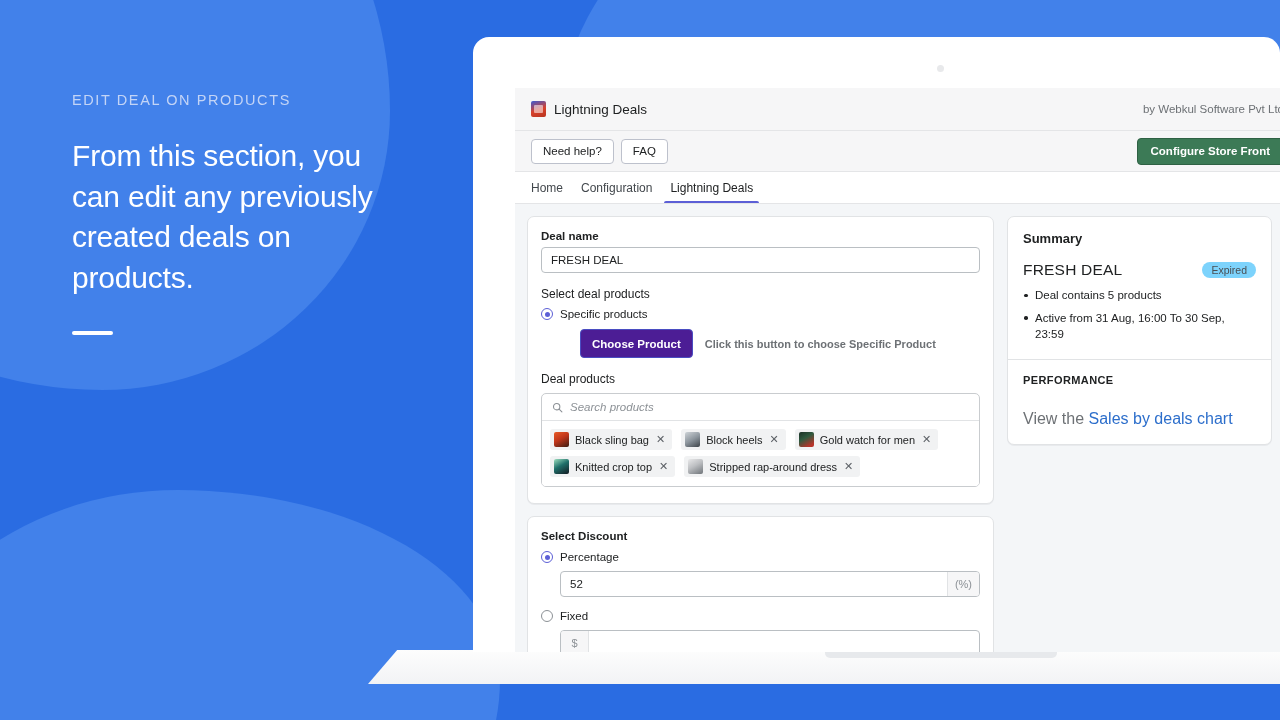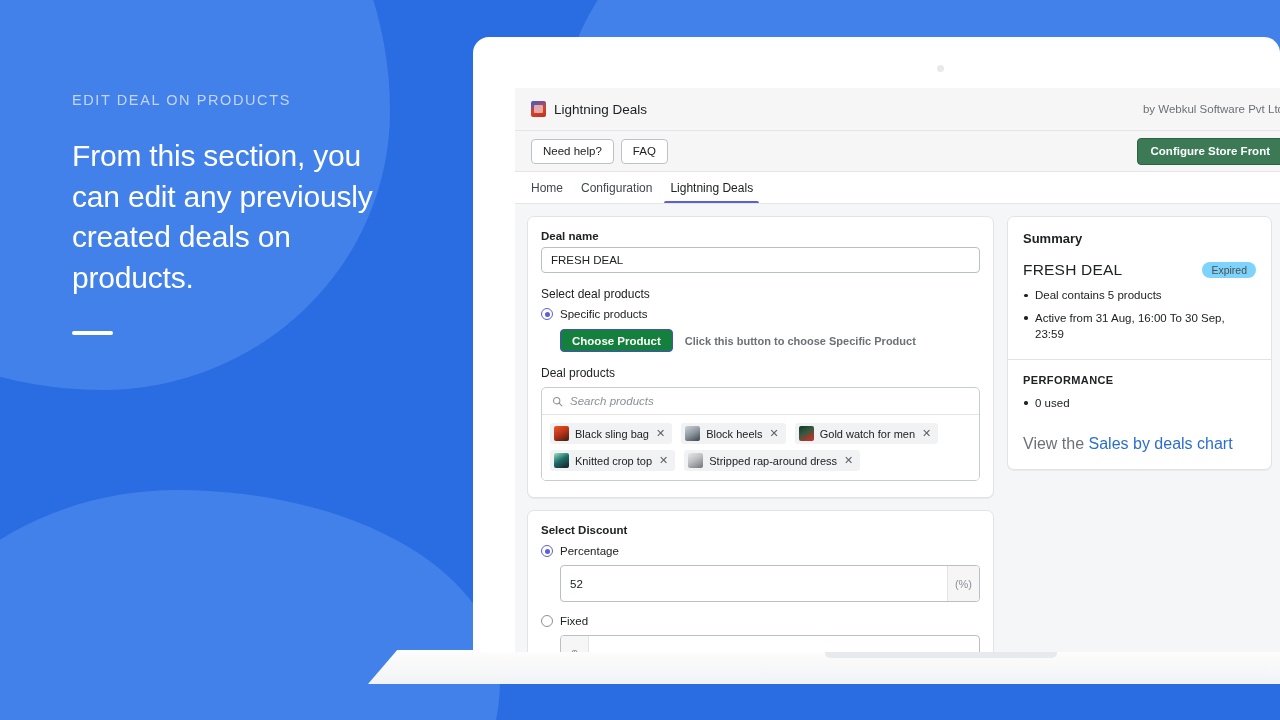--- a/index.html
+++ b/index.html
@@ -257,31 +257,31 @@
     border-radius: 50%;
     background: #5c5fd6;
   }
   .radio-label { font-size: 11.5px; color: #202223; }
 
   #choose-product-row {
     display: flex; align-items: center; gap: 12px;
     margin: 9px 0 0 19px;
   }
   #choose-product-button {
-    height: 23px;
+    height: 29px;
     padding: 0 11px;
-    background: #15803d;
+    background: #4c1d95;
     border: 1px solid #4a4dc2;
     border-radius: 4px;
     color: #ffffff;
     font-size: 11.5px;
     font-weight: 700;
     font-family: inherit;
     cursor: pointer;
-    display: flex; align-items: center;
+    display: flex; align-items: center; margin-left: 20px;
   }
   #choose-product-hint { font-size: 11px; color: #6d7175; font-weight: bold; }
 
   
   #product-picker {
     border: 1px solid #c9cccf;
     border-radius: 5px;
     overflow: hidden;
   }
   #product-search-row {
@@ -329,21 +329,21 @@
     cursor: pointer;
     line-height: 1;
     padding-left: 1px;
   }
 
   
   #discount-card { margin-top: 12px; padding: 13px 13px 18px 13px; }
   .discount-input-row {
     display: flex;
     margin: 8px 0 0 19px;
-    height: 37px;
+    height: 26px;
     border: 1px solid #babfc3;
     border-radius: 4px;
     overflow: hidden;
     background: #fff;
   }
   .discount-input-row.suffix-mode .di-field { order: 1; border-right: 1px solid #e1e3e5; }
   .discount-input-row.suffix-mode .di-affix { order: 2; }
   .di-field {
     border: none; outline: none;
     flex: 1;
@@ -566,23 +566,20 @@
             <ul class="bullets" id="summary-bullets">
                 <li>Deal contains 5 products</li>
                 <li>Active from 31 Aug, 16:00 To 30 Sep, 23:59</li>
               </ul>
           </div>
 
           <div id="summary-divider"></div>
 
           <div class="summary-section">
             <div id="performance-heading">PERFORMANCE</div>
-            <ul class="bullets" id="performance-bullets">
-                <li>0 used</li>
-              </ul>
             <div id="view-chart-line">
               <span>View the </span><span id="sales-chart-link">Sales by deals chart</span>
             </div>
           </div>
 
         </div>
       </div>
 
     </div>
   </div>

